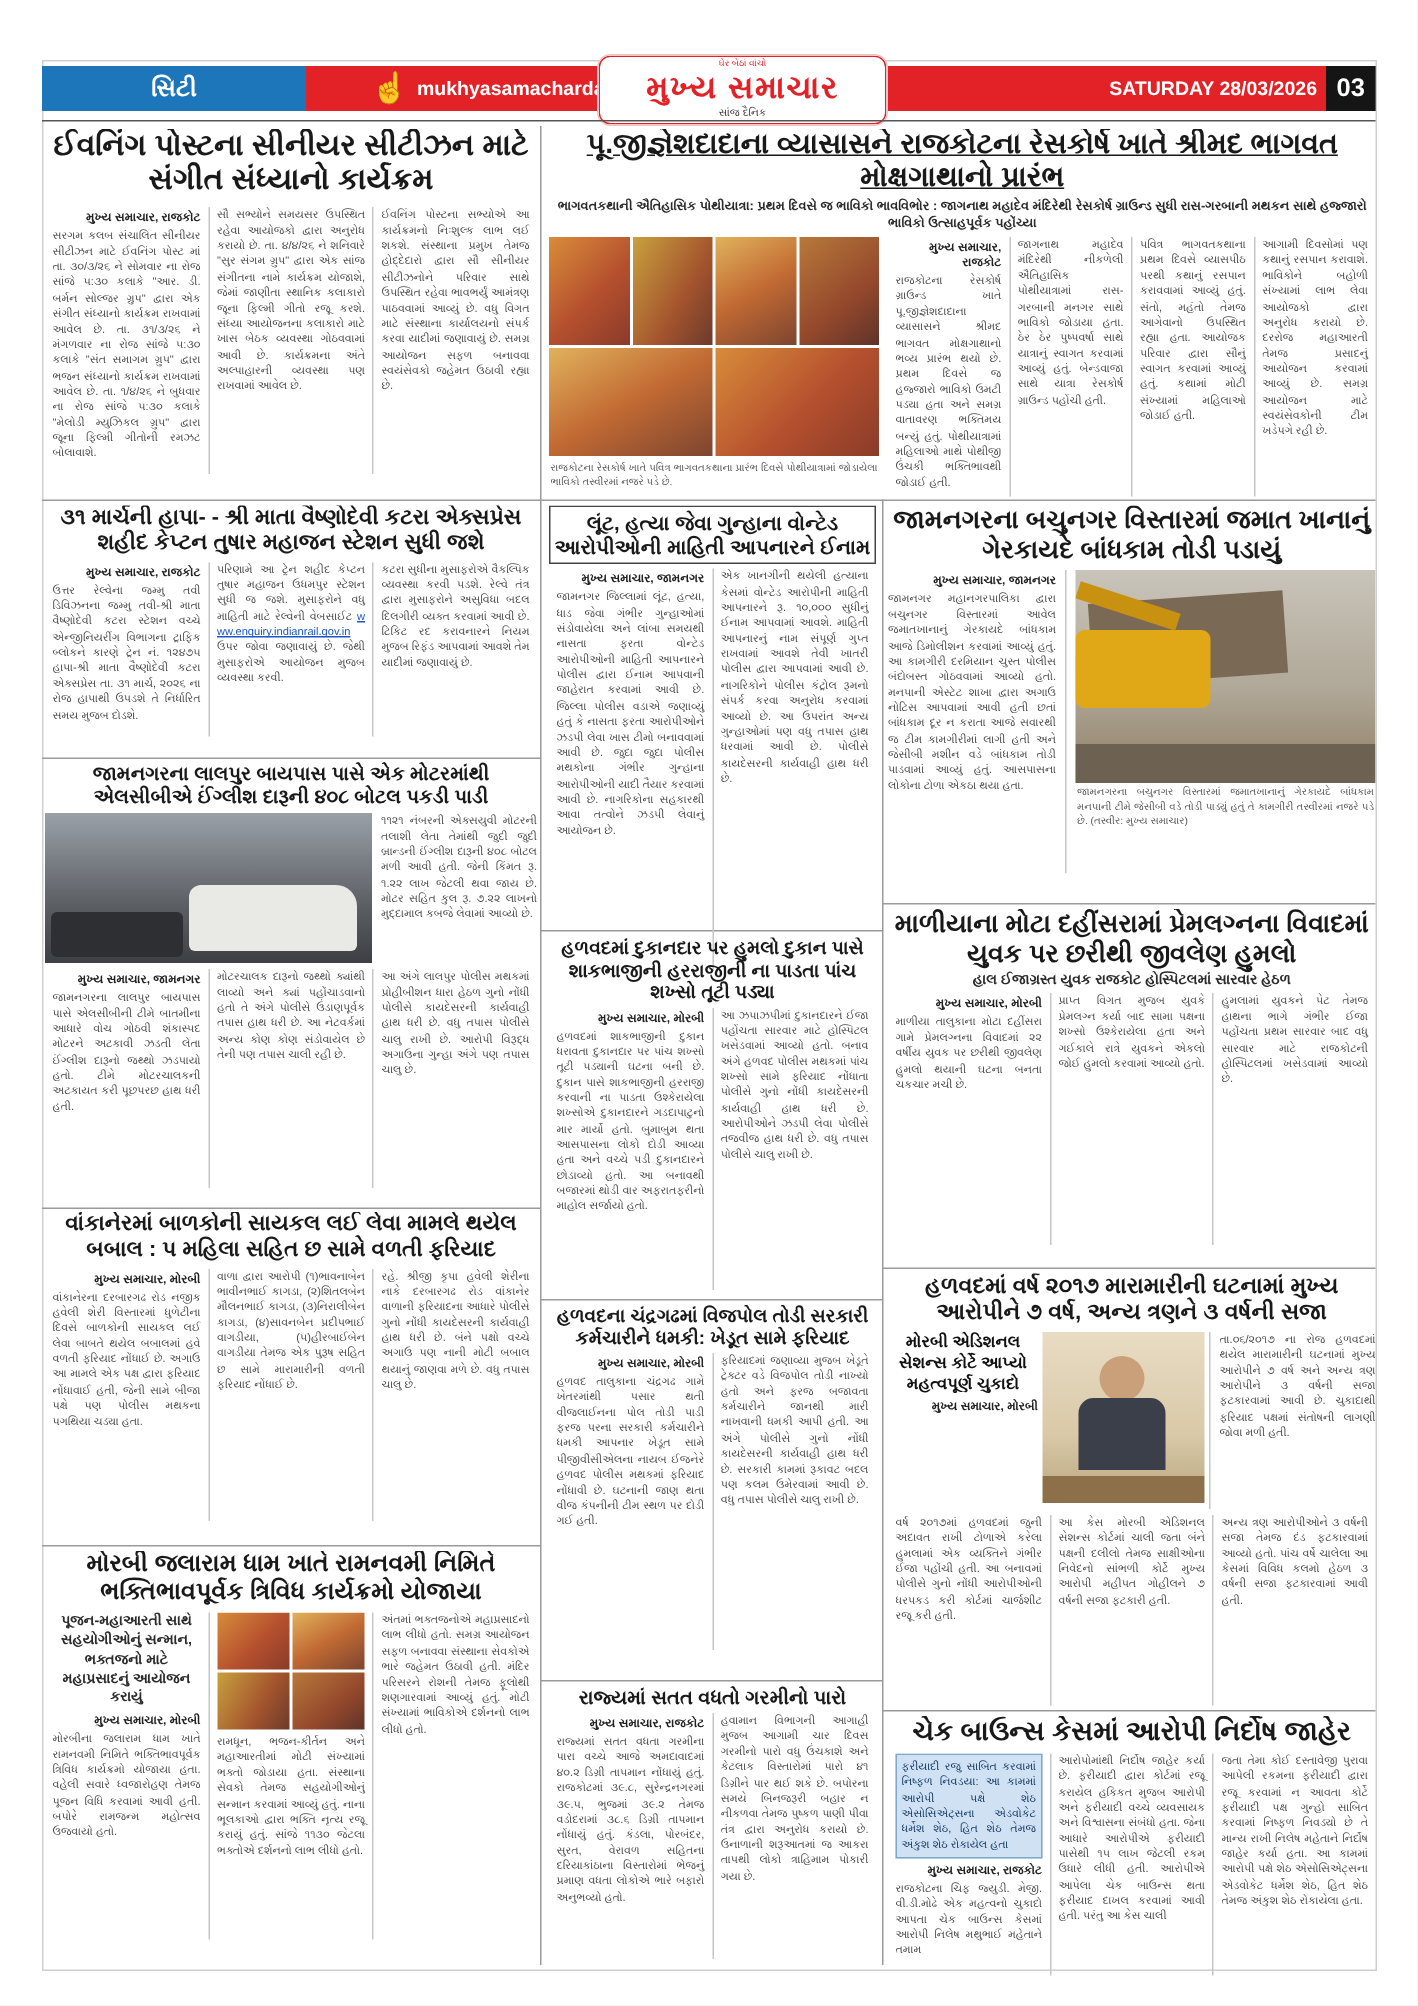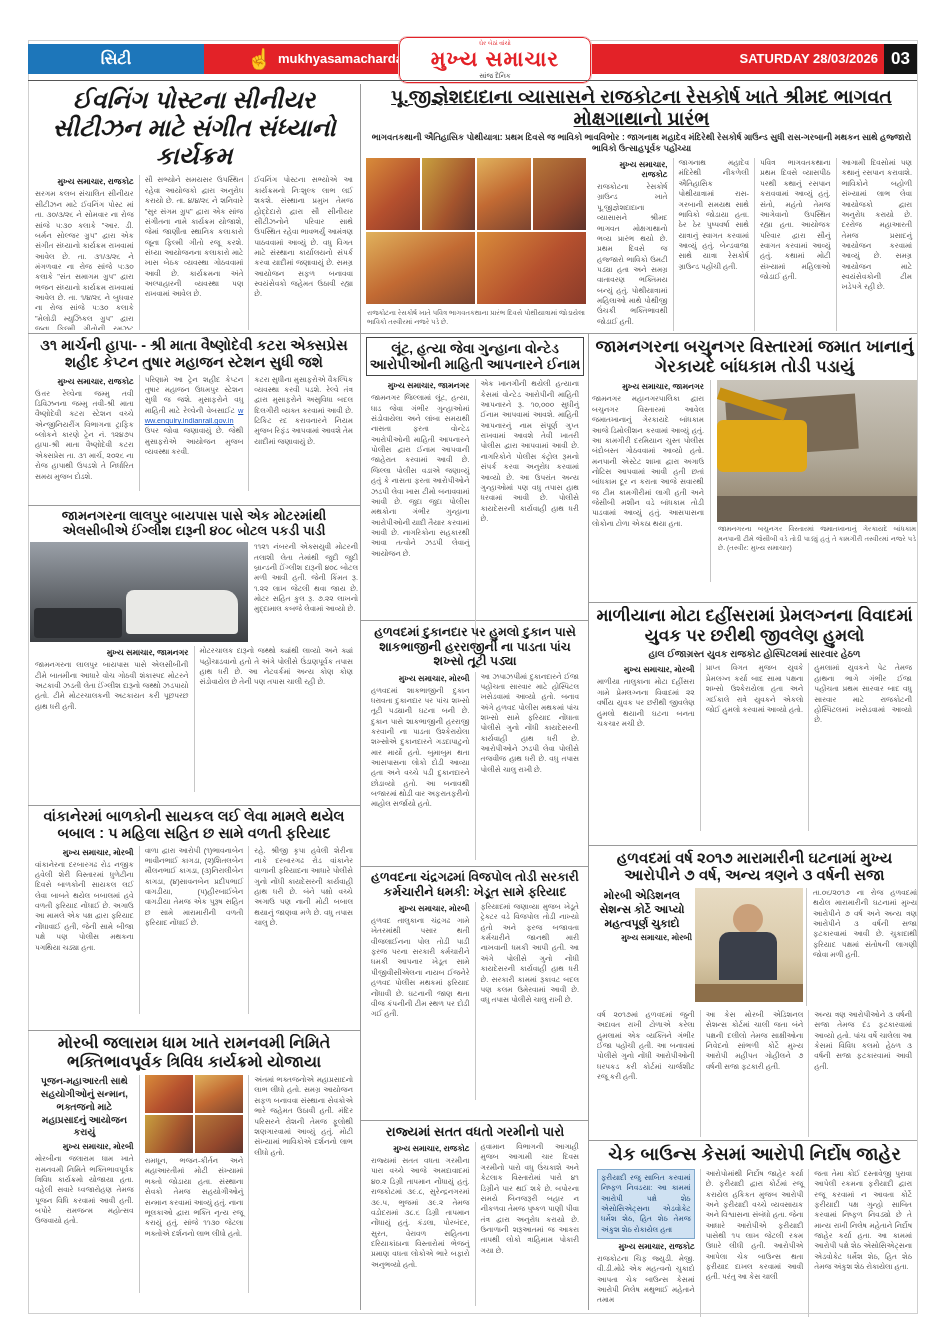--- a/index.html
+++ b/index.html
@@ -74,21 +74,21 @@
   <div class="hr" style="left:28px;top:805px;width:332px;"></div>
   <div class="hr" style="left:588px;top:845px;width:329px;"></div>
   <div class="hr" style="left:360px;top:866px;width:228px;"></div>
   <div class="hr" style="left:28px;top:1030px;width:332px;"></div>
   <div class="hr" style="left:360px;top:1120px;width:228px;"></div>
   <div class="hr" style="left:588px;top:1140px;width:329px;"></div>
   <div class="vr" style="left:360px;top:84px;height:1226px;"></div>
   <div class="vr" style="left:588px;top:333px;height:977px;"></div>
 
   <div class="art" style="left:30px;top:86px;width:328px;height:244px;">
-    <div class="hl" style="font-size:24px;margin-bottom:6px;font-style:italic;">ઈવનિંગ પોસ્ટના સીનીયર સીટીઝન માટે સંગીત સંધ્યાનો કાર્યક્રમ</div>
+    <div class="hl" style="font-size:20px;margin-bottom:6px;">ઈવનિંગ પોસ્ટના સીનીયર સીટીઝન માટે સંગીત સંધ્યાનો કાર્યક્રમ</div>
     <div class="cols" style="height:178px;">
       <div class="col">
         <div class="by">મુખ્ય સમાચાર, રાજકોટ</div>
         <div class="txt">સરગમ કલબ સંચાલિત સીનીયર સીટીઝન માટે ઈવનિંગ પોસ્ટ માં તા. ૩૦/૩/૨૬ ને સોમવાર ના રોજ સાંજે ૫:૩૦ કલાકે "આર. ડી. બર્મન સોલ્જર ગ્રુપ" દ્વારા એક સંગીત સંધ્યાનો કાર્યક્રમ રાખવામાં આવેલ છે. તા. ૩૧/૩/૨૬ ને મંગળવાર ના રોજ સાંજે ૫:૩૦ કલાકે "સંત સમાગમ ગ્રુપ" દ્વારા ભજન સંધ્યાનો કાર્યક્રમ રાખવામાં આવેલ છે. તા. ૧/૪/૨૬ ને બુધવાર ના રોજ સાંજે ૫:૩૦ કલાકે "મેલોડી મ્યુઝિકલ ગ્રુપ" દ્વારા જૂના ફિલ્મી ગીતોની રમઝટ બોલાવાશે.</div>
       </div>
       <div class="col">
           <div class="txt">સૌ સભ્યોને સમયસર ઉપસ્થિત રહેવા આયોજકો દ્વારા અનુરોધ કરાયો છે. તા. ૪/૪/૨૬ ને શનિવારે "સુર સંગમ ગ્રુપ" દ્વારા એક સાંજ સંગીતના નામે કાર્યક્રમ યોજાશે, જેમાં જાણીતા સ્થાનિક કલાકારો જૂના ફિલ્મી ગીતો રજૂ કરશે. સંધ્યા આયોજનના કલાકારો માટે ખાસ બેઠક વ્યવસ્થા ગોઠવવામાં આવી છે. કાર્યક્રમના અંતે અલ્પાહારની વ્યવસ્થા પણ રાખવામાં આવેલ છે.</div>
         </div>
       <div class="col">
           <div class="txt">ઈવનિંગ પોસ્ટના સભ્યોએ આ કાર્યક્રમનો નિઃશુલ્ક લાભ લઈ શકશે. સંસ્થાના પ્રમુખ તેમજ હોદ્દેદારો દ્વારા સૌ સીનીયર સીટીઝનોને પરિવાર સાથે ઉપસ્થિત રહેવા ભાવભર્યું આમંત્રણ પાઠવવામાં આવ્યું છે. વધુ વિગત માટે સંસ્થાના કાર્યાલયનો સંપર્ક કરવા યાદીમાં જણાવાયું છે. સમગ્ર આયોજન સફળ બનાવવા સ્વયંસેવકો જહેમત ઉઠાવી રહ્યા છે.</div>
@@ -110,21 +110,21 @@
           <div class="tile" style="grid-column:span 2;"></div>
         </div>
         <div class="cap">રાજકોટના રેસકોર્ષ ખાતે પવિત્ર ભાગવતકથાના પ્રારંભ દિવસે પોથીયાત્રામાં જોડાયેલા ભાવિકો તસ્વીરમાં નજરે પડે છે.</div>
       </div>
       <div class="cols" style="flex:1;">
         <div class="col">
           <div class="by">મુખ્ય સમાચાર, રાજકોટ</div>
           <div class="txt">રાજકોટના રેસકોર્ષ ગ્રાઉન્ડ ખાતે પૂ.જીજ્ઞેશદાદાના વ્યાસાસને શ્રીમદ ભાગવત મોક્ષગાથાનો ભવ્ય પ્રારંભ થયો છે. પ્રથમ દિવસે જ હજ્જારો ભાવિકો ઉમટી પડ્યા હતા અને સમગ્ર વાતાવરણ ભક્તિમય બન્યું હતું. પોથીયાત્રામાં મહિલાઓ માથે પોથીજી ઉંચકી ભક્તિભાવથી જોડાઈ હતી.</div>
         </div>
         <div class="col">
-            <div class="txt">જાગનાથ મહાદેવ મંદિરેથી નીકળેલી ઐતિહાસિક પોથીયાત્રામાં રાસ-ગરબાની સમયથ સાથે ભાવિકો જોડાયા હતા. ઠેર ઠેર પુષ્પવર્ષા સાથે યાત્રાનું સ્વાગત કરવામાં આવ્યું હતું. બેન્ડવાજા સાથે યાત્રા રેસકોર્ષ ગ્રાઉન્ડ પહોંચી હતી.</div>
+            <div class="txt">જાગનાથ મહાદેવ મંદિરેથી નીકળેલી ઐતિહાસિક પોથીયાત્રામાં રાસ-ગરબાની મનગર સાથે ભાવિકો જોડાયા હતા. ઠેર ઠેર પુષ્પવર્ષા સાથે યાત્રાનું સ્વાગત કરવામાં આવ્યું હતું. બેન્ડવાજા સાથે યાત્રા રેસકોર્ષ ગ્રાઉન્ડ પહોંચી હતી.</div>
           </div>
         <div class="col">
             <div class="txt">પવિત્ર ભાગવતકથાના પ્રથમ દિવસે વ્યાસપીઠ પરથી કથાનું રસપાન કરાવવામાં આવ્યું હતું. સંતો, મહંતો તેમજ આગેવાનો ઉપસ્થિત રહ્યા હતા. આયોજક પરિવાર દ્વારા સૌનું સ્વાગત કરવામાં આવ્યું હતું. કથામાં મોટી સંખ્યામાં મહિલાઓ જોડાઈ હતી.</div>
           </div>
         <div class="col">
             <div class="txt">આગામી દિવસોમાં પણ કથાનું રસપાન કરાવાશે. ભાવિકોને બહોળી સંખ્યામાં લાભ લેવા આયોજકો દ્વારા અનુરોધ કરાયો છે. દરરોજ મહાઆરતી તેમજ પ્રસાદનું આયોજન કરવામાં આવ્યું છે. સમગ્ર આયોજન માટે સ્વયંસેવકોની ટીમ ખડેપગે રહી છે.</div>
           </div>
       </div>
     </div>
   </div>
@@ -189,20 +189,23 @@
       </div>
     </div>
     <div class="cols" style="height:146px;margin-top:4px;">
       <div class="col">
         <div class="by">મુખ્ય સમાચાર, જામનગર</div>
         <div class="txt">જામનગરના લાલપુર બાયપાસ પાસે એલસીબીની ટીમે બાતમીના આધારે વોચ ગોઠવી શંકાસ્પદ મોટરને અટકાવી ઝડતી લેતા ઈંગ્લીશ દારૂનો જથ્થો ઝડપાયો હતો. ટીમે મોટરચાલકની અટકાયત કરી પૂછપરછ હાથ ધરી હતી.</div>
       </div>
       <div class="col">
           <div class="txt">મોટરચાલક દારૂનો જથ્થો ક્યાંથી લાવ્યો અને ક્યાં પહોંચાડવાનો હતો તે અંગે પોલીસે ઉંડાણપૂર્વક તપાસ હાથ ધરી છે. આ નેટવર્કમાં અન્ય કોણ કોણ સંડોવાયેલ છે તેની પણ તપાસ ચાલી રહી છે.</div>
         </div>
+      <div class="col">
+          <div class="txt">આ અંગે લાલપુર પોલીસ મથકમાં પ્રોહીબીશન ધારા હેઠળ ગુનો નોંધી પોલીસે કાયદેસરની કાર્યવાહી હાથ ધરી છે. વધુ તપાસ પોલીસે ચાલુ રાખી છે. આરોપી વિરૂદ્ધ અગાઉના ગુન્હા અંગે પણ તપાસ ચાલુ છે.</div>
+        </div>
     </div>
   </div>
 
   <div class="art" style="left:592px;top:606px;width:325px;height:235px;">
     <div class="hl" style="font-size:17px;">માળીયાના મોટા દહીંસરામાં પ્રેમલગ્નના વિવાદમાં યુવક પર છરીથી જીવલેણ હુમલો</div>
     <div class="sub" style="font-size:9.5px;margin:3px 0;">હાલ ઈજાગ્રસ્ત યુવક રાજકોટ હોસ્પિટલમાં સારવાર હેઠળ</div>
     <div class="cols" style="height:168px;">
       <div class="col">
         <div class="by">મુખ્ય સમાચાર, મોરબી</div>
         <div class="txt">માળીયા તાલુકાના મોટા દહીંસરા ગામે પ્રેમલગ્નના વિવાદમાં ૨૨ વર્ષીય યુવક પર છરીથી જીવલેણ હુમલો થયાની ઘટના બનતા ચકચાર મચી છે.</div>

